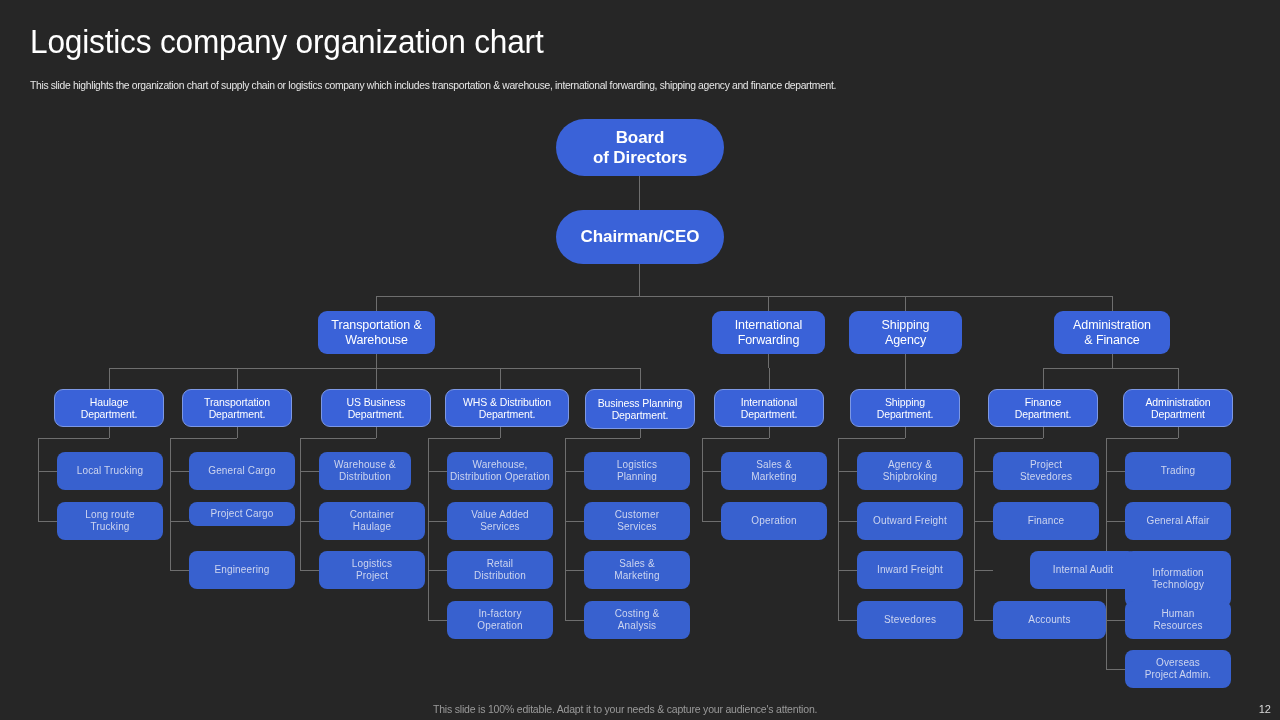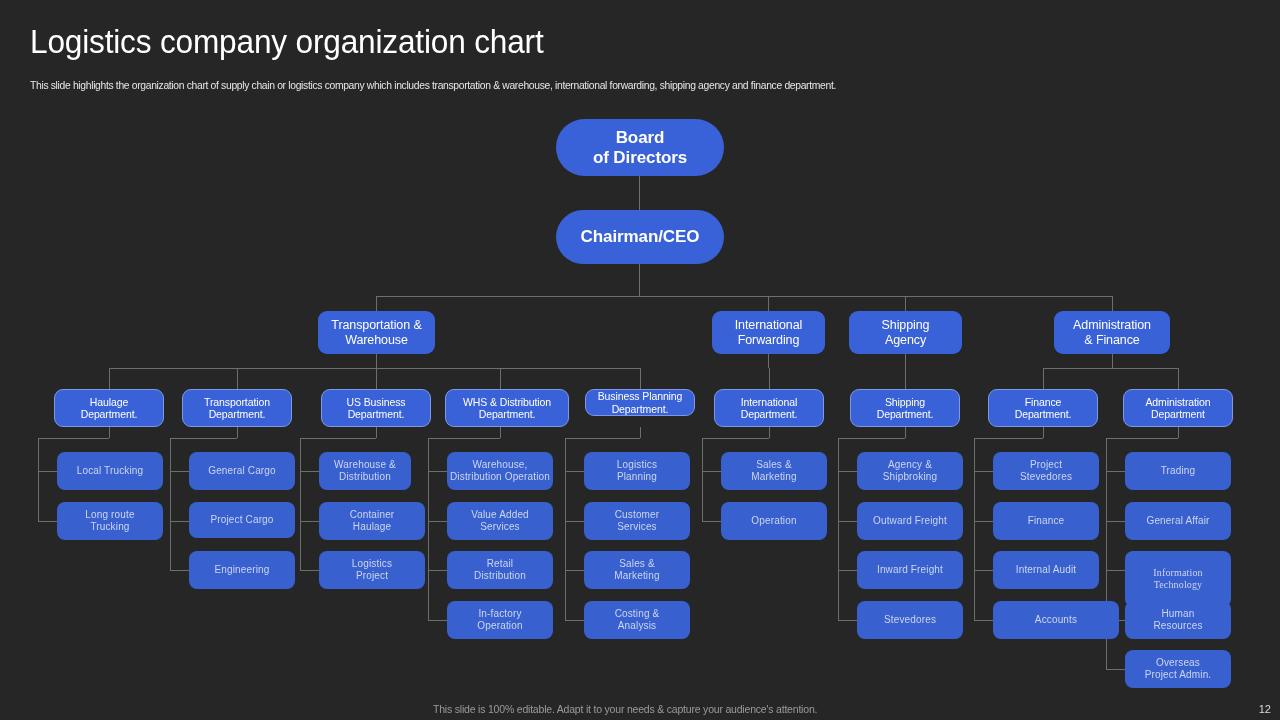--- a/index.html
+++ b/index.html
@@ -228,21 +228,21 @@
         <div>
           <span>Transportation</span>
           <span>Department.</span>
         </div>
       </div>
       <div class="node node-leaf" style="left: 189px; top: 452px; width: 106px; height: 38px;">
         <div>
           <span>General Cargo</span>
         </div>
       </div>
-      <div class="node node-leaf" style="left: 189px; top: 501.5px; width: 106px; height: 36px;">
+      <div class="node node-leaf" style="left: 189px; top: 501.5px; width: 106px; height: 24px;">
         <div>
           <span>Project Cargo</span>
         </div>
       </div>
       <div class="node node-leaf" style="left: 189px; top: 551px; width: 106px; height: 38px;">
         <div>
           <span>Engineering</span>
         </div>
       </div>
       <div class="node node-dept" style="left: 321px; top: 389px; width: 110px; height: 38px;">
@@ -292,21 +292,21 @@
           <span>Retail</span>
           <span>Distribution</span>
         </div>
       </div>
       <div class="node node-leaf" style="left: 447px; top: 600.5px; width: 106px; height: 38px;">
         <div>
           <span>In-factory</span>
           <span>Operation</span>
         </div>
       </div>
-      <div class="node node-dept" style="left: 585px; top: 389px; width: 110px; height: 27px;">
+      <div class="node node-dept" style="left: 585px; top: 389px; width: 110px; height: 40px;">
         <div>
           <span>Business Planning</span>
           <span>Department.</span>
         </div>
       </div>
       <div class="node node-leaf" style="left: 584px; top: 452px; width: 106px; height: 38px;">
         <div>
           <span>Logistics</span>
           <span>Planning</span>
         </div>
@@ -383,47 +383,47 @@
         <div>
           <span>Project</span>
           <span>Stevedores</span>
         </div>
       </div>
       <div class="node node-leaf" style="left: 993px; top: 501.5px; width: 106px; height: 38px;">
         <div>
           <span>Finance</span>
         </div>
       </div>
-      <div class="node node-leaf" style="left: 993px; top: 551px; width: 106px; height: 38px; justify-content: center;">
+      <div class="node node-leaf" style="left: 1030px; top: 551px; width: 106px; height: 38px; justify-content: center;">
         <div>
           <span>Internal Audit</span>
         </div>
       </div>
-      <div class="node node-leaf" style="left: 993px; top: 600.5px; width: 126px; height: 38px; justify-content: center;">
+      <div class="node node-leaf" style="left: 993px; top: 600.5px; width: 113px; height: 38px; justify-content: center;">
         <div>
           <span>Accounts</span>
         </div>
       </div>
       <div class="node node-dept" style="left: 1123px; top: 389px; width: 110px; height: 38px;">
         <div>
           <span>Administration</span>
           <span>Department</span>
         </div>
       </div>
       <div class="node node-leaf" style="left: 1125px; top: 452px; width: 106px; height: 38px;">
         <div>
           <span>Trading</span>
         </div>
       </div>
       <div class="node node-leaf" style="left: 1125px; top: 501.5px; width: 106px; height: 38px;">
         <div>
           <span>General Affair</span>
         </div>
       </div>
-      <div class="node node-leaf" style="left: 1125px; top: 551px; width: 106px; height: 56px; font-family: Liberation Serif, serif;">
+      <div class="node node-leaf" style="left: 1125px; top: 551px; width: 106px; height: 56px;">
         <div>
           <span>Information</span>
           <span>Technology</span>
         </div>
       </div>
       <div class="node node-leaf" style="left: 1125px; top: 600.5px; width: 106px; height: 38px;">
         <div>
           <span>Human</span>
           <span>Resources</span>
         </div>

